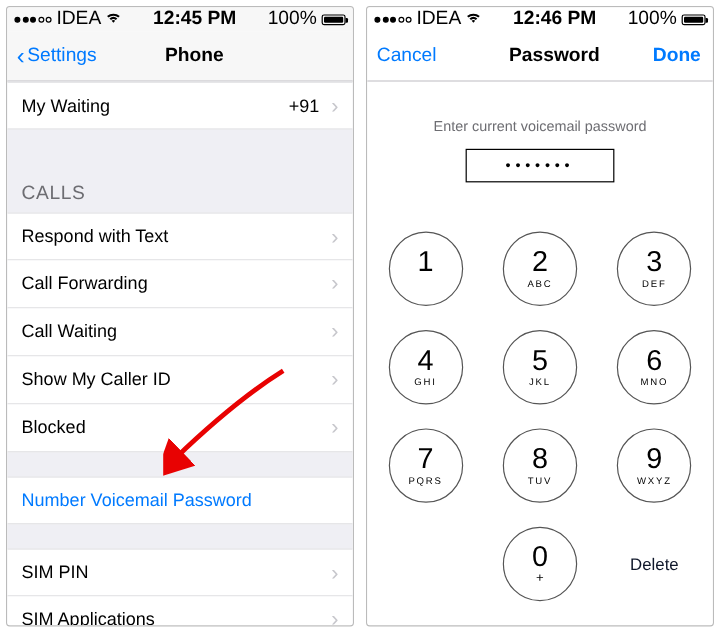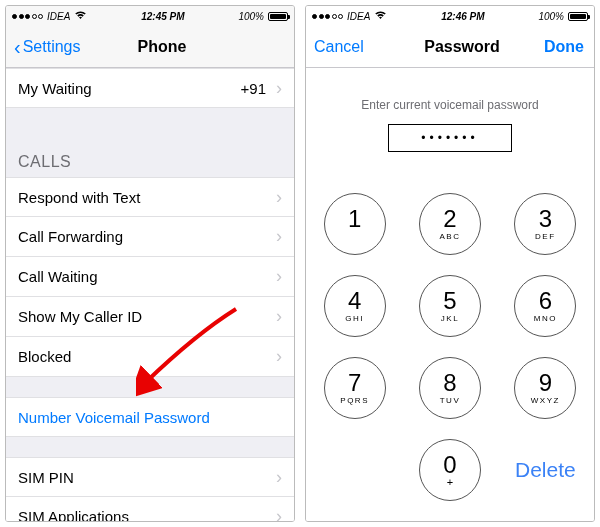--- a/index.html
+++ b/index.html
@@ -8,21 +8,21 @@
   .phone {
     position: absolute; top: 5px; width: 290px; height: 517px;
     border: 1px solid #bbb; border-radius: 3px; background: #fff; overflow: hidden;
   }
   .phone.left { left: 5px; }
   .phone.right { right: 5px; }
 
   
   .statusbar {
     height: 20px; display: flex; align-items: center; justify-content: space-between;
-    padding: 0 6px; font-size: 10px; background: #f7f7f7; font-style: italic;
+    padding: 0 6px; font-size: 16px; background: #f7f7f7;
   }
   .phone.right .statusbar { background: #fff; }
   .status-left, .status-right { display: flex; align-items: center; gap: 4px; }
   .dots { display: flex; gap: 1.5px; }
   .dot { width: 5px; height: 5px; border-radius: 50%; border: 0.8px solid #000; }
   .dot.fill { background: #000; }
   .wifi-icon { font-size: 10px; line-height: 1; }
   .batt { display: inline-block; width: 20px; height: 9px; border: 1px solid #000; border-radius: 2px; position: relative; }
   .batt::after { content: ""; position: absolute; right: -3px; top: 2px; width: 2px; height: 4px; background: #000; border-radius: 0 1px 1px 0;}
   .batt .fill { position: absolute; left: 1px; top: 1px; bottom: 1px; right: 1px; background: #000; border-radius: 1px;}
@@ -79,21 +79,21 @@
   }
   .key {
     width: 62px; height: 62px; border: 1.2px solid #555; border-radius: 50%;
     display: flex; flex-direction: column; align-items: center; justify-content: center;
     background: #fff;
   }
   .key .digit { font-size: 24px; font-weight: 300; line-height: 1; }
   .key .letters { font-size: 8px; letter-spacing: 1.5px; margin-top: 1px; }
   .key .plus { font-size: 11px; margin-top: -1px; }
   .key-blank { width: 62px; height: 62px; }
-  .delete-btn { font-size: 21px; color: #3b82f6; }
+  .delete-btn { font-size: 14px; color: #0f172a; }
 </style>
 </head>
 <body>
 
 <div class="stage">
 
   <div class="phone left">
     <div class="statusbar">
       <div class="status-left">
         <span class="dots">

